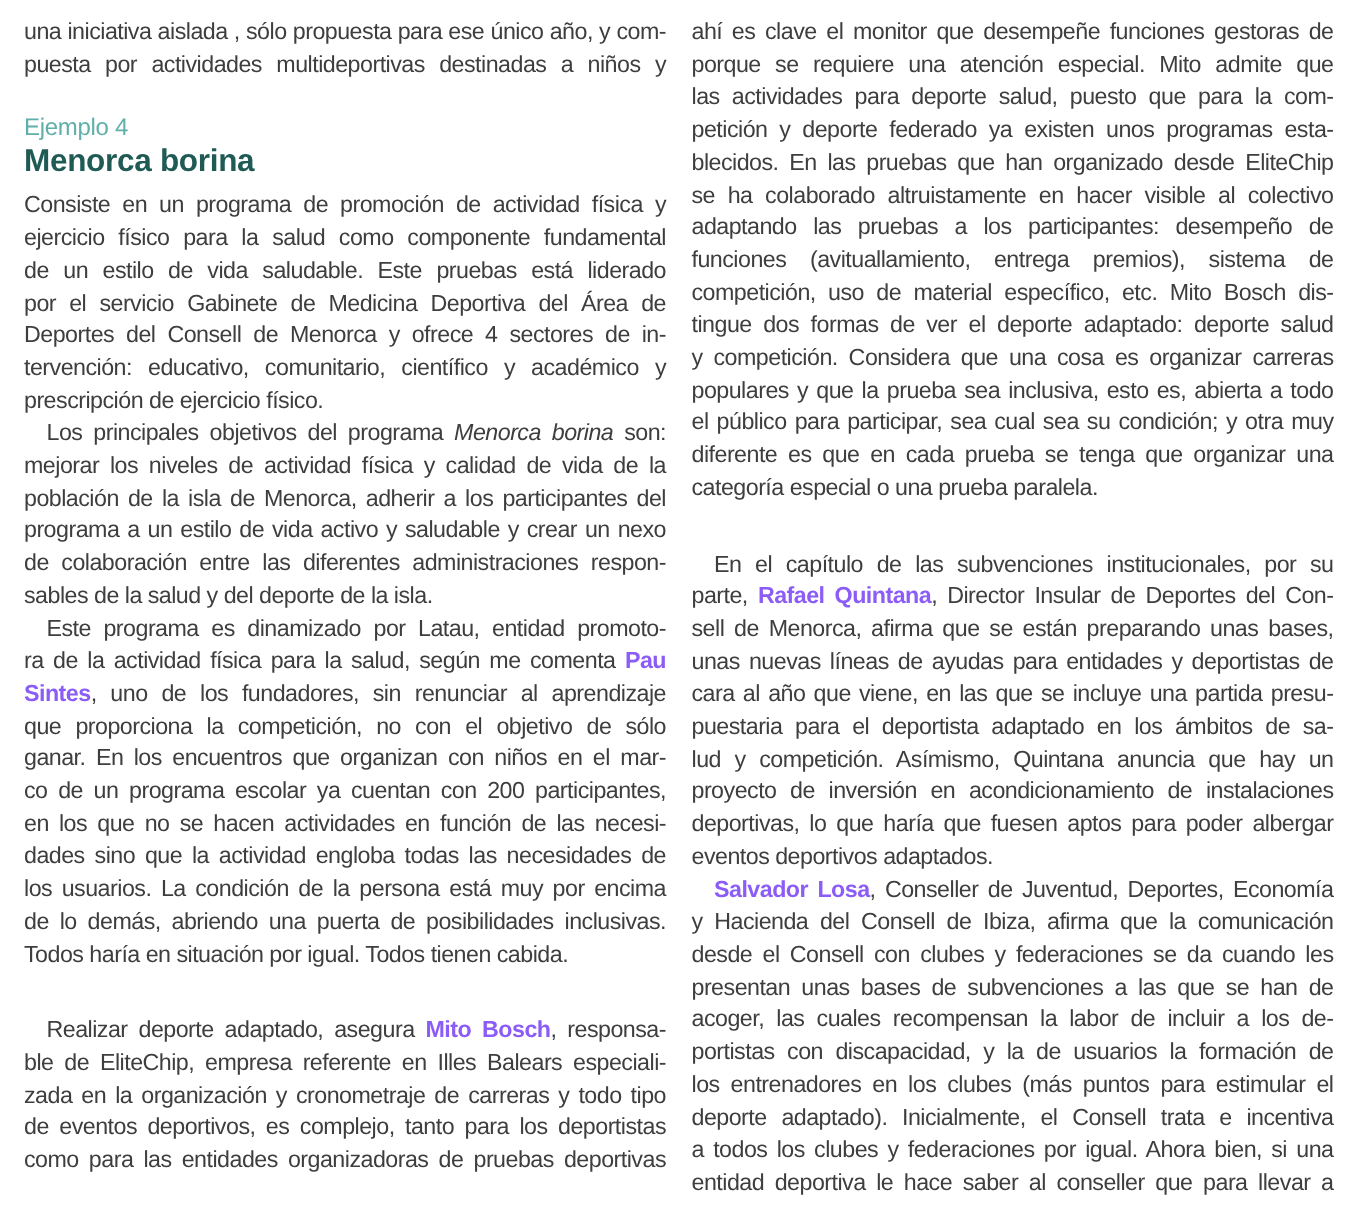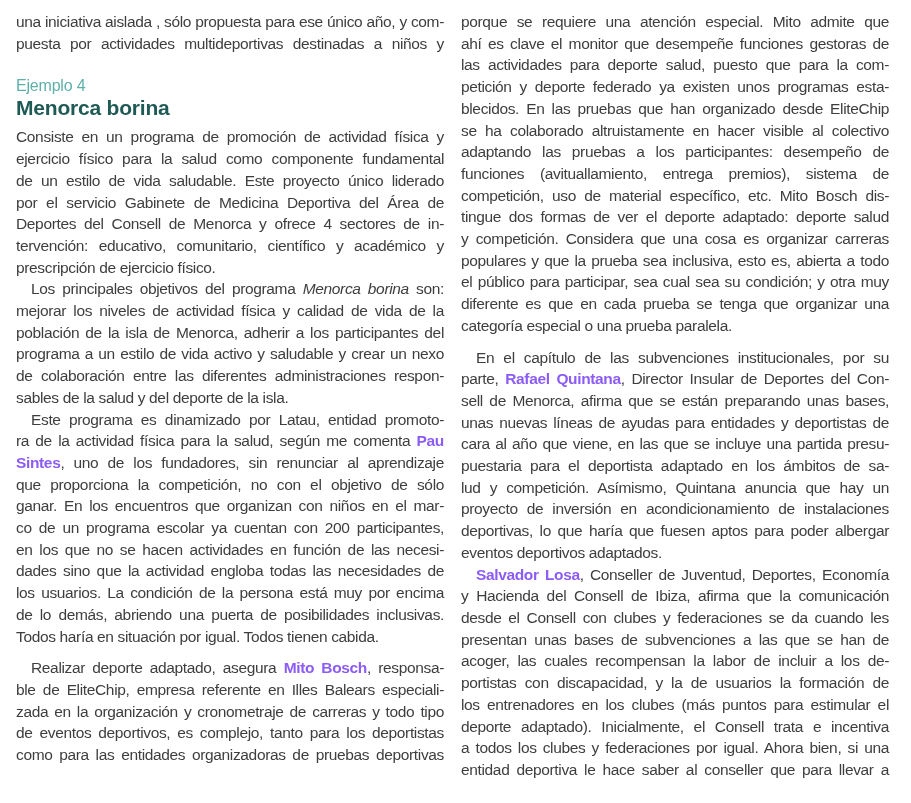--- a/index.html
+++ b/index.html
@@ -24,21 +24,21 @@
     gap: 17px;
     padding: 11px 22px 0 16px;
     width: 911px;
     height: 803px;
   }
   .col {
     width: 428px;
     flex: 0 0 428px;
   }
   .para { margin: 0; }
-  .para.spaced { margin-top: 10px; }
+  .para.spaced { margin-top: 29px; }
   .line {
     font-size: 15.5px;
     line-height: 21.7px;
     letter-spacing: -0.35px;
     text-align: left;
   }
   .line.just {
     text-align: justify;
     text-align-last: justify;
   }
@@ -70,21 +70,21 @@
         <div class="line just">una iniciativa aislada , sólo propuesta para ese único año, y com-</div>
         <div class="line just">puesta por actividades multideportivas destinadas a niños y</div>
       </div>
       <div class="heading">
         <div class="kicker">Ejemplo 4</div>
         <div class="hd-title">Menorca borina</div>
       </div>
       <div class="para">
         <div class="line just">Consiste en un programa de promoción de actividad física y</div>
         <div class="line just">ejercicio físico para la salud como componente fundamental</div>
-        <div class="line just">de un estilo de vida saludable. Este proyecto único liderado</div>
+        <div class="line just">de un estilo de vida saludable. Este pruebas está liderado</div>
         <div class="line just">por el servicio Gabinete de Medicina Deportiva del Área de</div>
         <div class="line just">Deportes del Consell de Menorca y ofrece 4 sectores de in-</div>
         <div class="line just">tervención: educativo, comunitario, científico y académico y</div>
         <div class="line">prescripción de ejercicio físico.</div>
       </div>
       <div class="para">
         <div class="line just ind">Los principales objetivos del programa <i>Menorca borina</i> son:</div>
         <div class="line just">mejorar los niveles de actividad física y calidad de vida de la</div>
         <div class="line just">población de la isla de Menorca, adherir a los participantes del</div>
         <div class="line just">programa a un estilo de vida activo y saludable y crear un nexo</div>
@@ -107,22 +107,22 @@
       <div class="para spaced">
         <div class="line just ind">Realizar deporte adaptado, asegura <b>Mito Bosch</b>, responsa-</div>
         <div class="line just">ble de EliteChip, empresa referente en Illes Balears especiali-</div>
         <div class="line just">zada en la organización y cronometraje de carreras y todo tipo</div>
         <div class="line just">de eventos deportivos, es complejo, tanto para los deportistas</div>
         <div class="line just">como para las entidades organizadoras de pruebas deportivas</div>
       </div>
     </div>
   <div class="col">
       <div class="para">
+        <div class="line just">ahí es clave el monitor que desempeñe funciones gestoras de</div>
         <div class="line just">porque se requiere una atención especial. Mito admite que</div>
-        <div class="line just">ahí es clave el monitor que desempeñe funciones gestoras de</div>
         <div class="line just">las actividades para deporte salud, puesto que para la com-</div>
         <div class="line just">petición y deporte federado ya existen unos programas esta-</div>
         <div class="line just">blecidos. En las pruebas que han organizado desde EliteChip</div>
         <div class="line just">se ha colaborado altruistamente en hacer visible al colectivo</div>
         <div class="line just">adaptando las pruebas a los participantes: desempeño de</div>
         <div class="line just">funciones (avituallamiento, entrega premios), sistema de</div>
         <div class="line just">competición, uso de material específico, etc. Mito Bosch dis-</div>
         <div class="line just">tingue dos formas de ver el deporte adaptado: deporte salud</div>
         <div class="line just">y competición. Considera que una cosa es organizar carreras</div>
         <div class="line just">populares y que la prueba sea inclusiva, esto es, abierta a todo</div>

